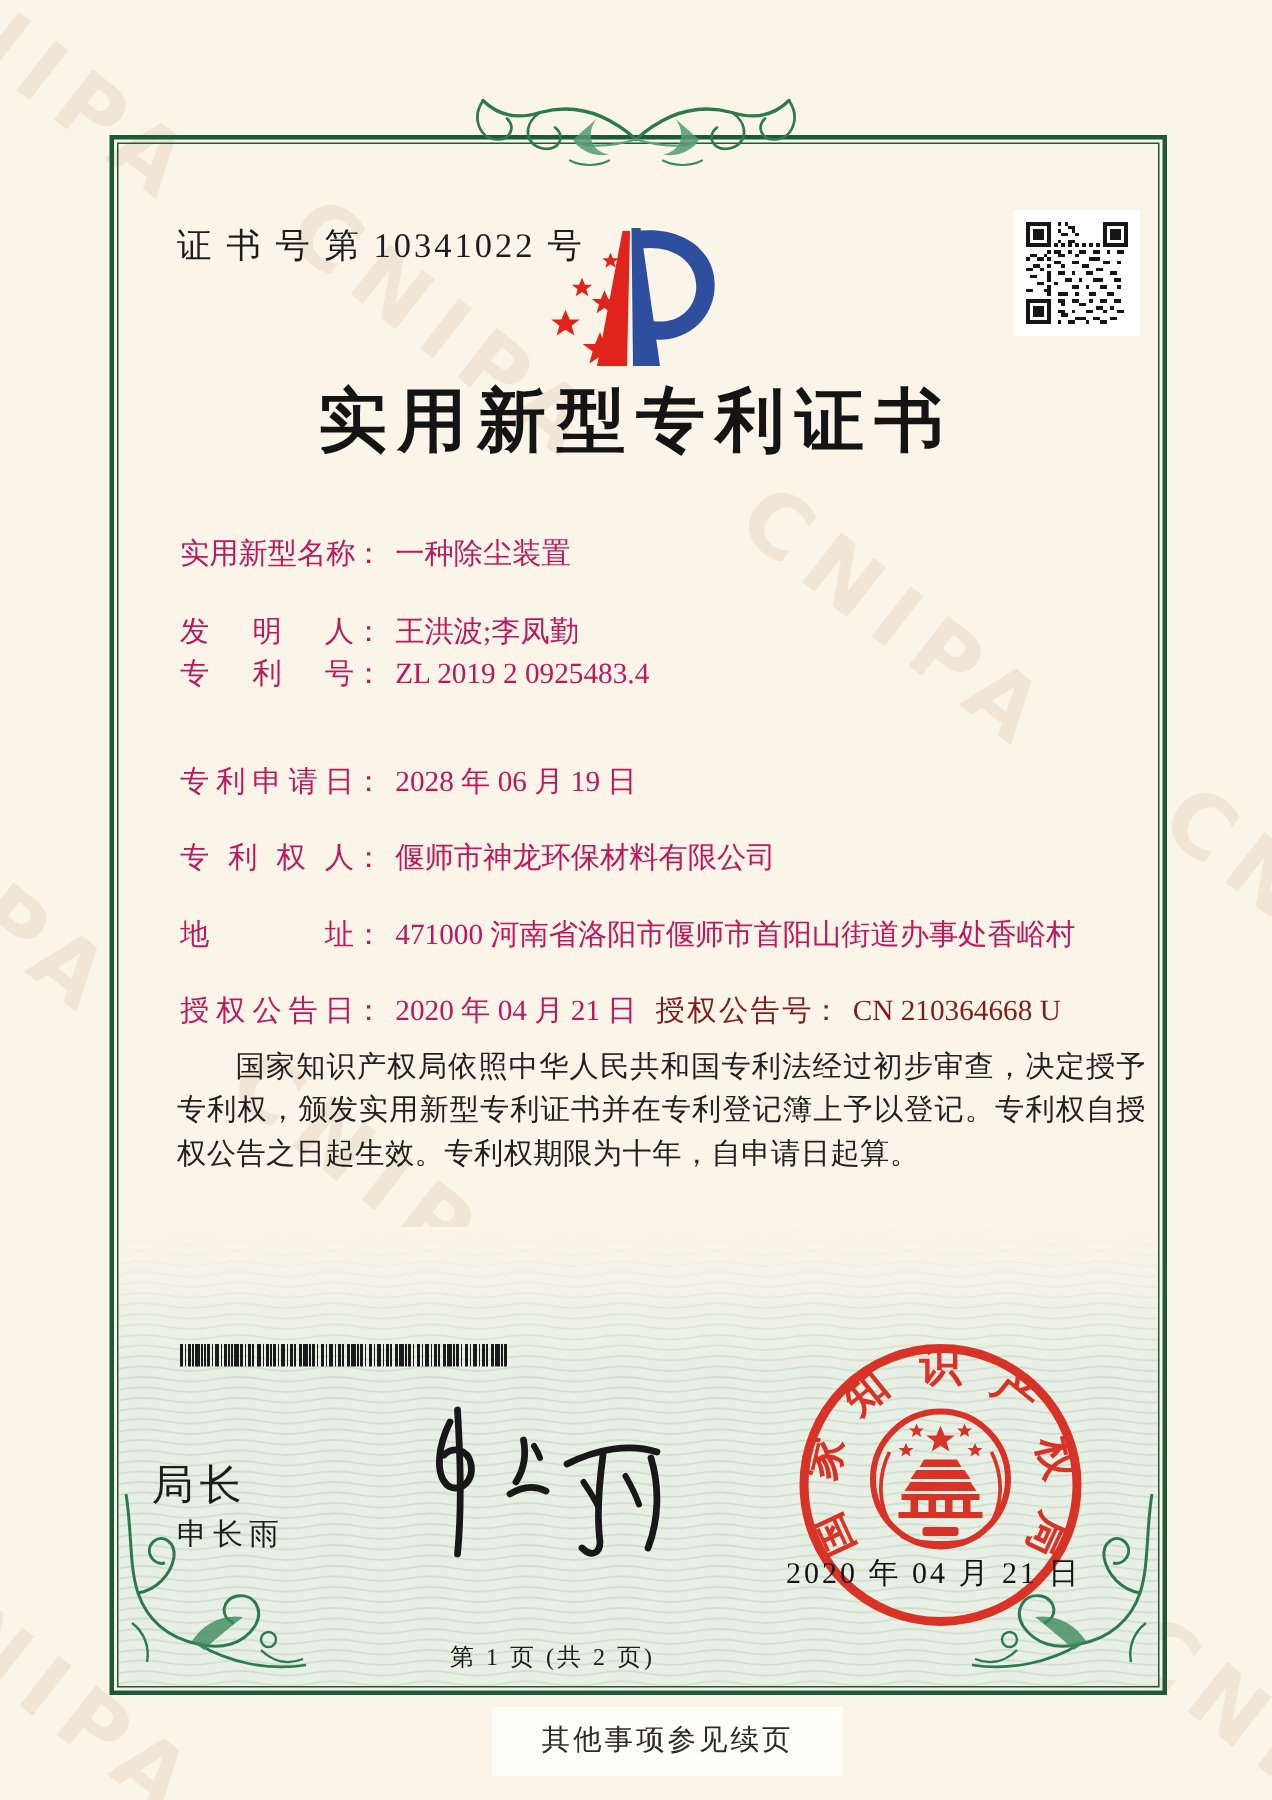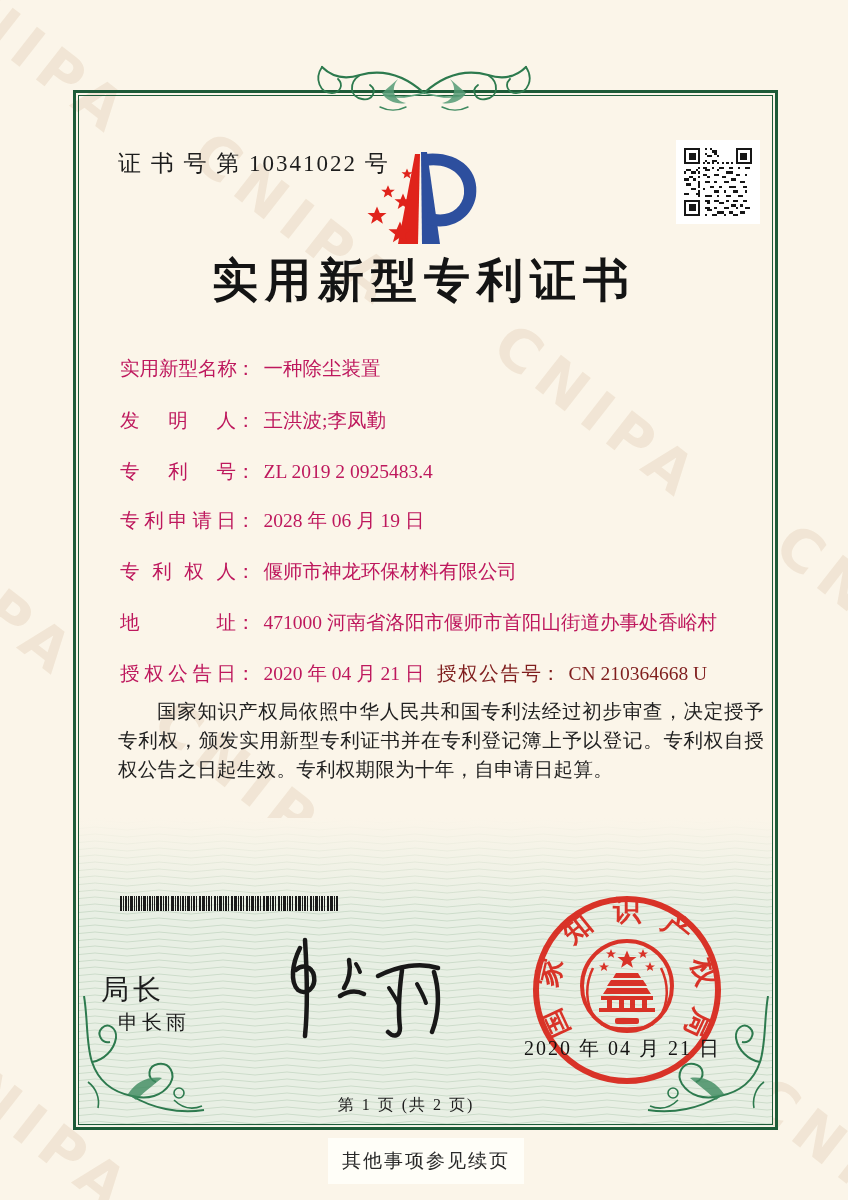--- a/index.html
+++ b/index.html
@@ -56,23 +56,23 @@
     position:absolute;left:0;top:0;width:188px;height:188px;margin:6px;
     border:6px solid #d8251a;border-radius:50%;box-sizing:border-box;
   }
   .seal-char{
     position:absolute;left:50%;top:50%;
     font-size:28px;font-weight:bold;color:#d8251a;
     transform:translate(-50%,-50%) rotate(var(--a)) translateY(-79px);
   }
   .emblem{position:absolute;left:50px;top:44px}
   .seal-date{position:absolute;left:524px;top:1035px;font-size:20px;letter-spacing:2px;color:#141414}
-  .page-info{position:absolute;left:300px;top:1095px;width:212px;text-align:center;font-size:16px;letter-spacing:2px}
+  .page-info{position:absolute;left:300px;top:1095px;width:212px;text-align:left;font-size:16px;letter-spacing:2px}
   .footer-note{
-    position:absolute;left:328px;top:1138px;width:196px;height:46px;
+    position:absolute;left:328px;top:1138px;width:234px;height:46px;
     background:#fffef8;text-align:center;line-height:46px;font-size:19px;letter-spacing:2px;color:#2a2a2a;
   }
   .ornament-top{position:absolute;left:294px;top:61px}
   .corner-bl{position:absolute;left:78px;top:996px}
   .corner-br{position:absolute;left:644px;top:996px;transform:scaleX(-1)}
 </style>
 </head>
 <body>
 
 <div class="wm" style="left:28px;top:48px">CNIPA</div>
@@ -182,21 +182,21 @@
 </div>
 
 <div class="title">实用新型专利证书</div>
 
 <div class="row" style="top:355px">
   <span class="lbl">实用新型名称</span><span class="colon">：</span><span>一种除尘装置</span>
 </div>
 <div class="row" style="top:407px">
   <span class="lbl">发明人</span><span class="colon">：</span><span>王洪波;李凤勤</span>
 </div>
-<div class="row" style="top:458px">
+<div class="row" style="top:435px">
   <span class="lbl">专利号</span><span class="colon">：</span><span>ZL 2019 2 0925483.4</span>
 </div>
 <div class="row" style="top:507px">
   <span class="lbl">专利申请日</span><span class="colon">：</span><span>2028 年 06 月 19 日</span>
 </div>
 <div class="row" style="top:558px">
   <span class="lbl">专利权人</span><span class="colon">：</span><span>偃师市神龙环保材料有限公司</span>
 </div>
 <div class="row" style="top:609px">
   <span class="lbl">地址</span><span class="colon">：</span><span>471000 河南省洛阳市偃师市首阳山街道办事处香峪村</span>

